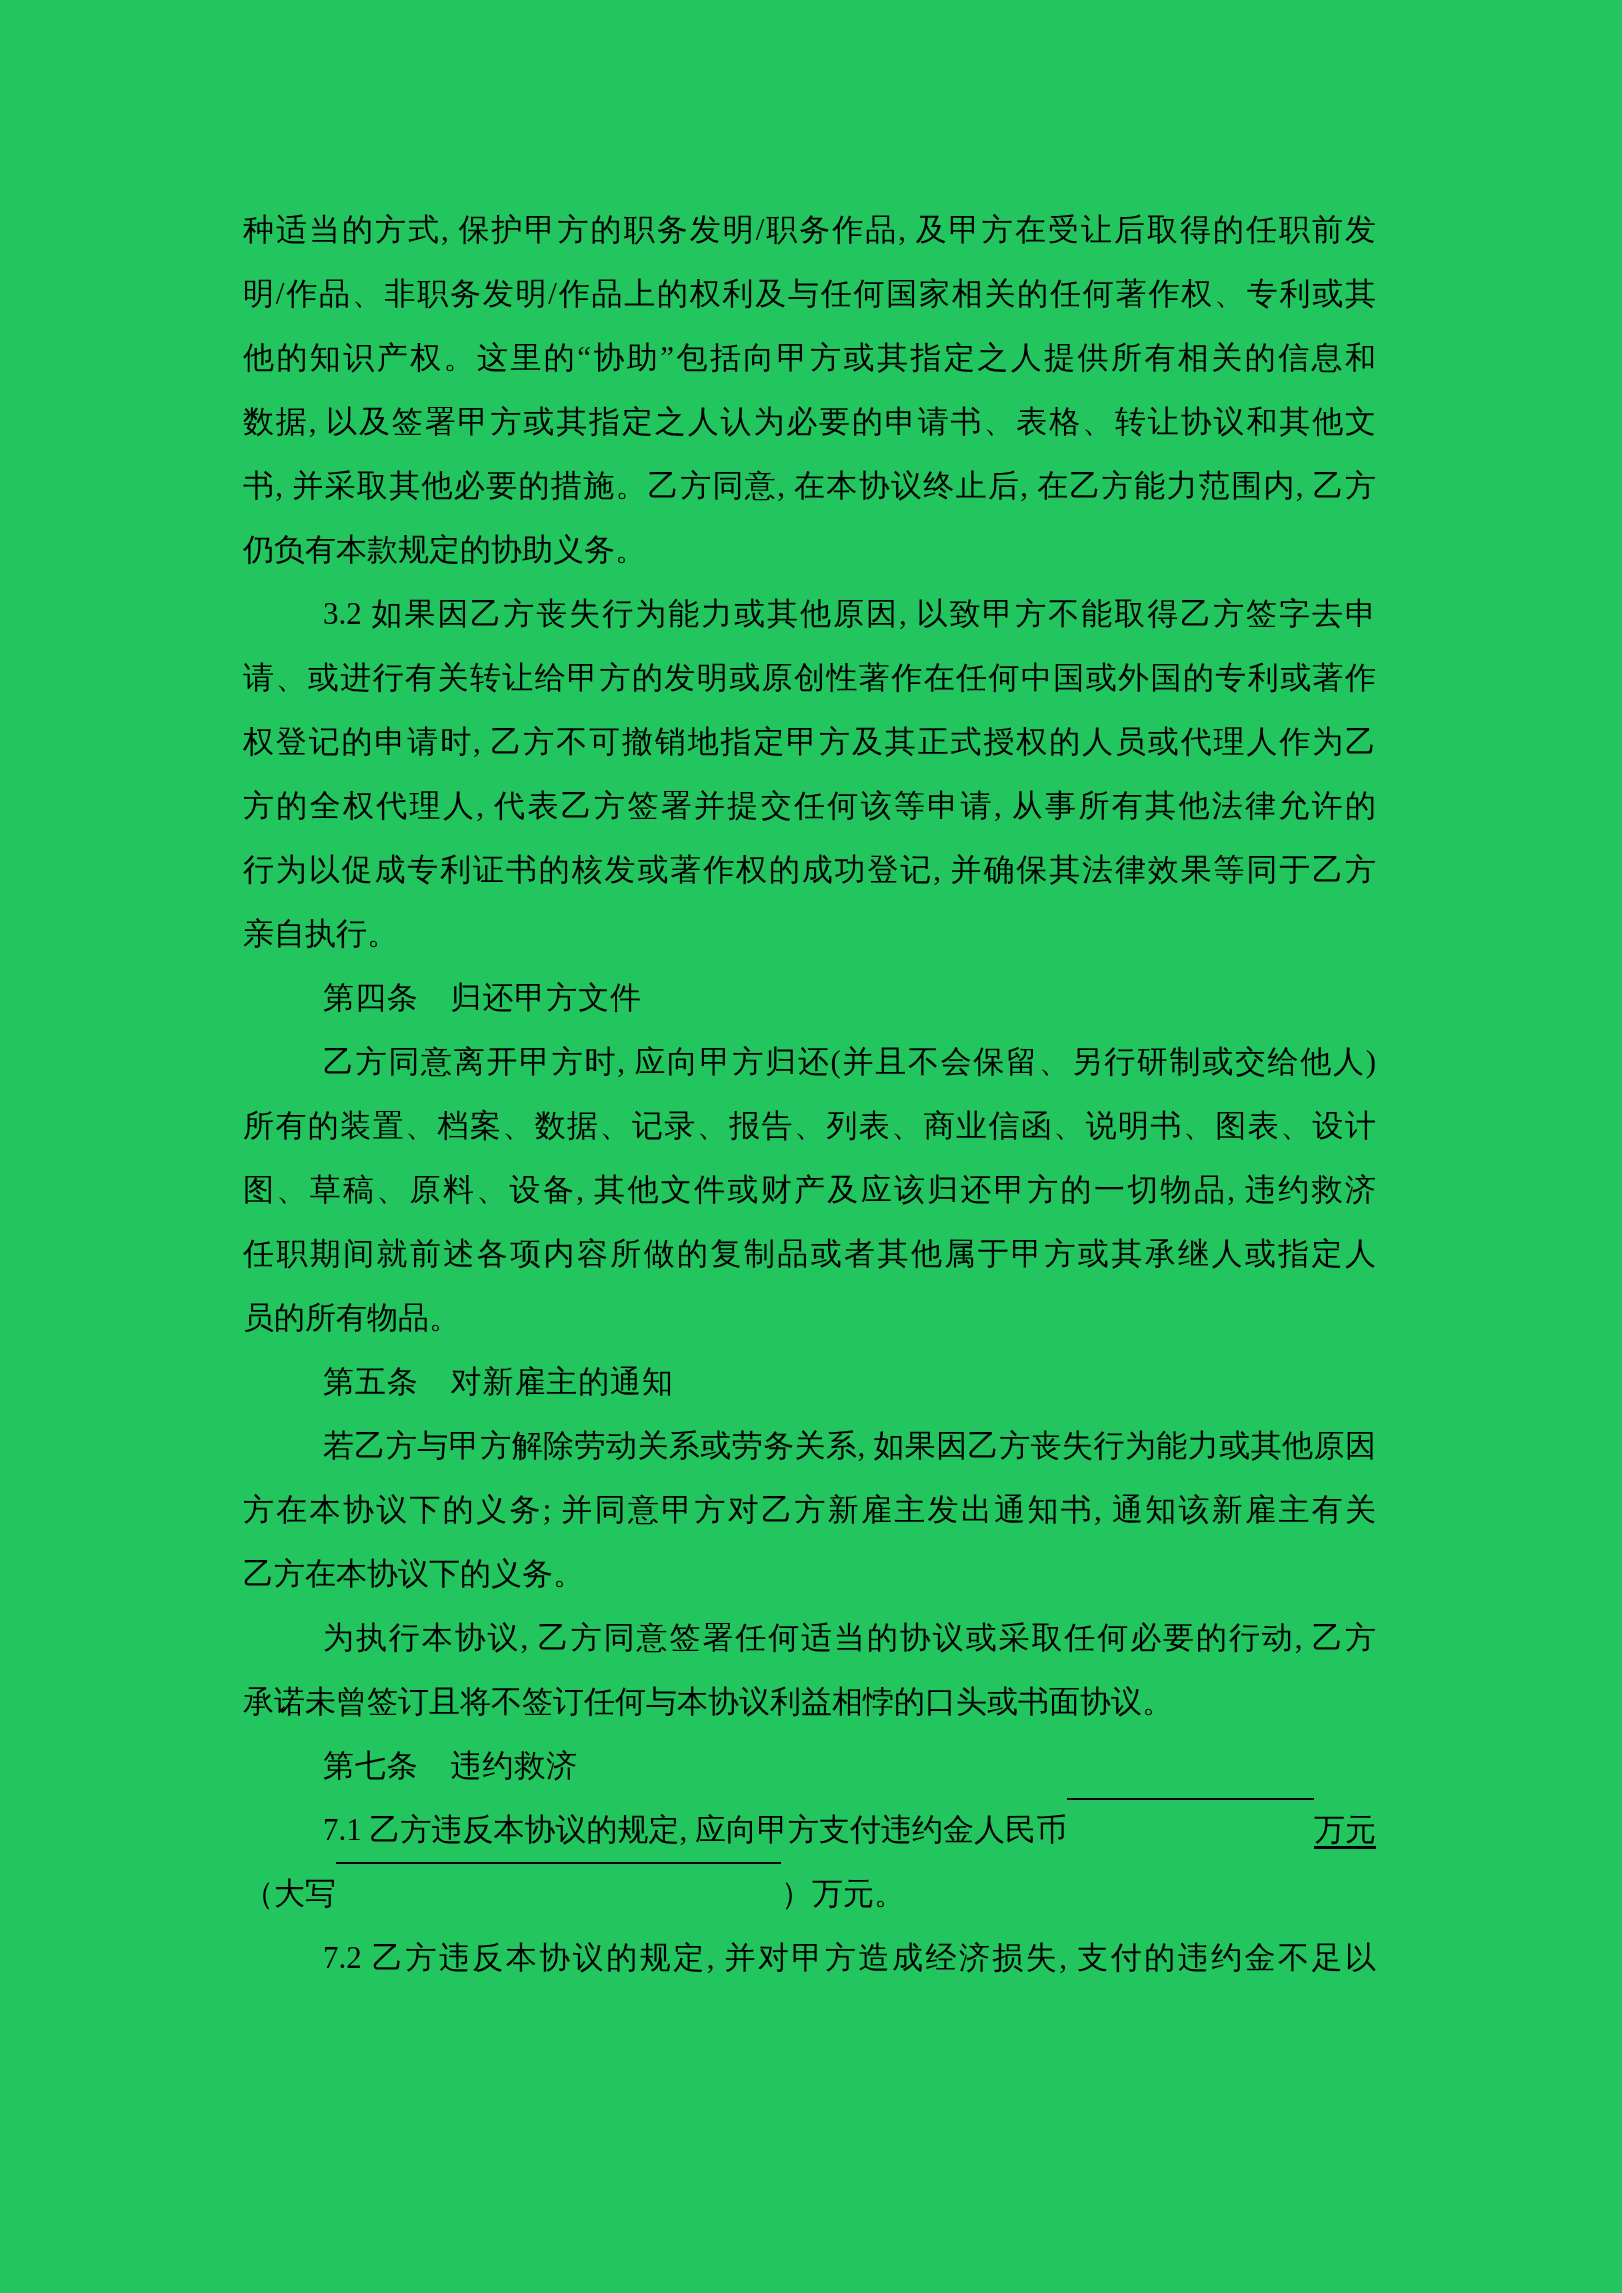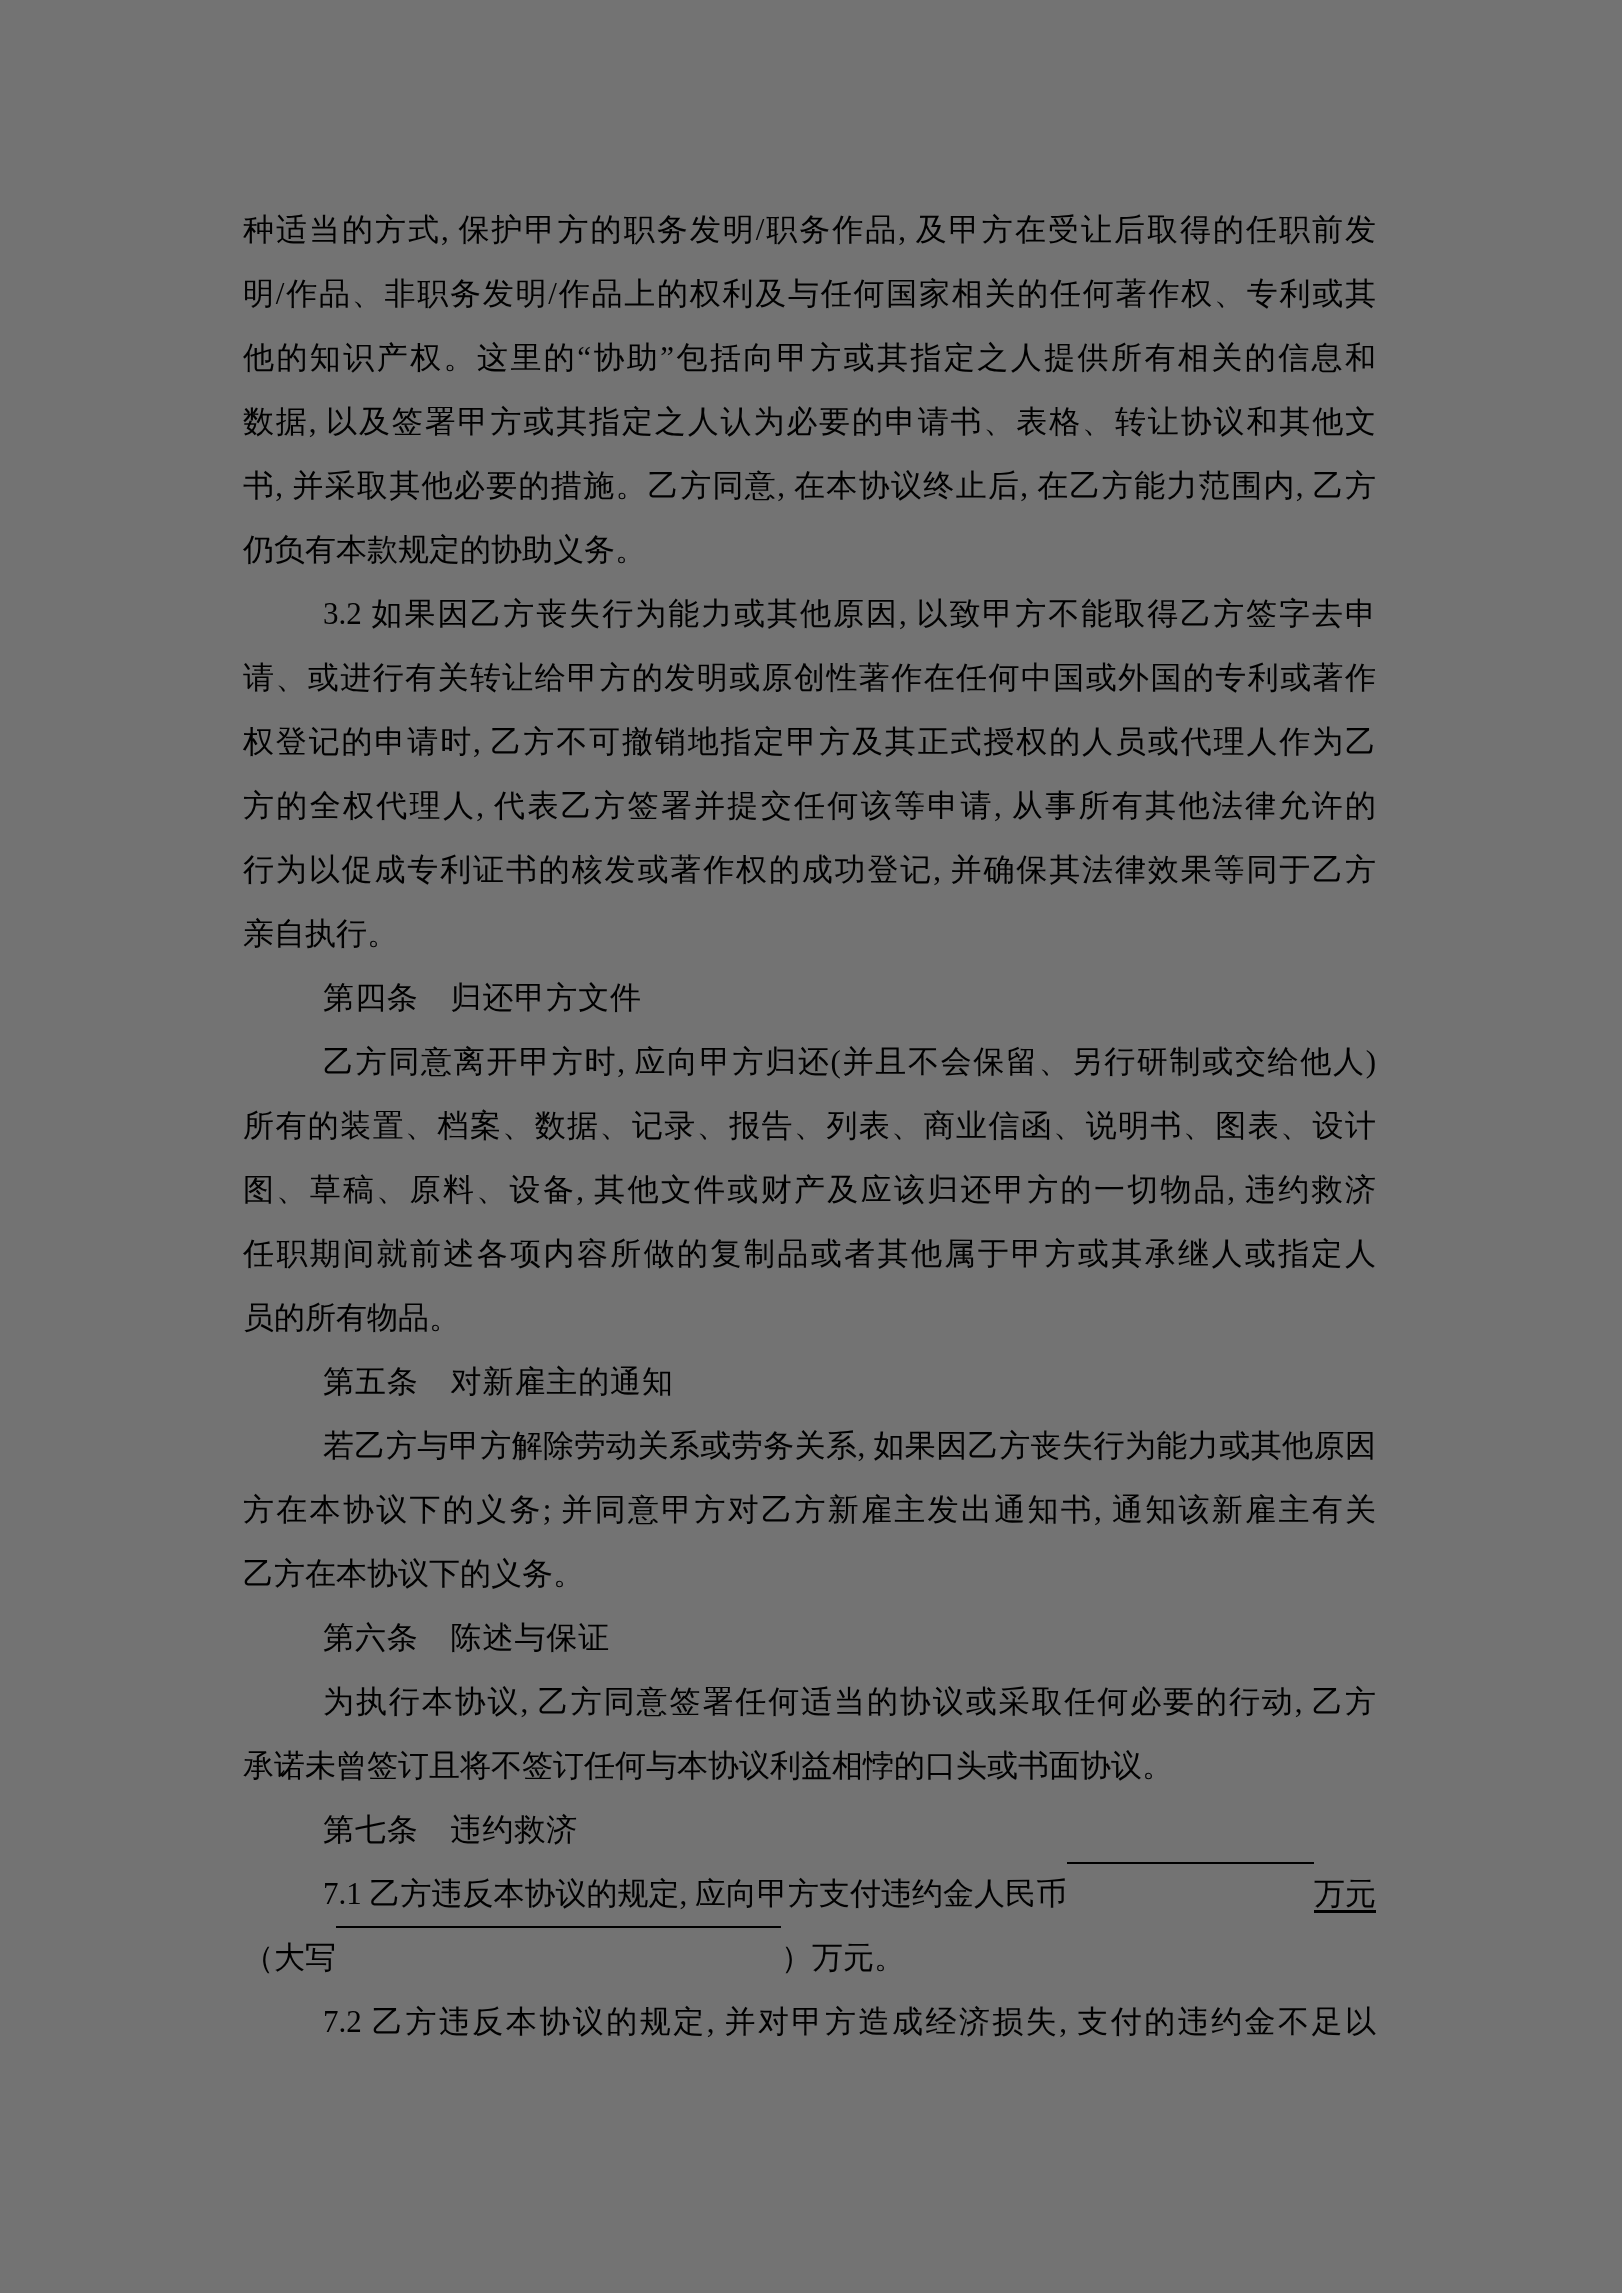--- a/index.html
+++ b/index.html
@@ -1,19 +1,19 @@
 <!DOCTYPE html>
 <html style="font-size:14.5px"><head>
 <meta charset="utf-8">
 <style>
   html,body{margin:0;padding:0;background:#e8e8e8;}
   .page{
     position:relative;
     width:1623px;height:2294px;
-    background:#737373;
+    background:#22c55e;
     font-family:"Liberation Serif","DejaVu Serif",serif;
     color:#000000;
     margin:0 auto;
     overflow:hidden;
   }
   .text-block{
     position:absolute;
     left:243px;top:198px;
     width:1133px;
   }
@@ -65,21 +65,20 @@
       <div class="line indent heading">第四条　归还甲方文件</div>
       <div class="line justify indent">乙方同意离开甲方时, 应向甲方归还(并且不会保留、另行研制或交给他人)</div>
       <div class="line justify">所有的装置、档案、数据、记录、报告、列表、商业信函、说明书、图表、设计</div>
       <div class="line justify">图、草稿、原料、设备, 其他文件或财产及应该归还甲方的一切物品, 违约救济</div>
       <div class="line justify">任职期间就前述各项内容所做的复制品或者其他属于甲方或其承继人或指定人</div>
       <div class="line">员的所有物品。</div>
       <div class="line indent heading">第五条　对新雇主的通知</div>
       <div class="line justify indent">若乙方与甲方解除劳动关系或劳务关系, 如果因乙方丧失行为能力或其他原因</div>
       <div class="line justify">方在本协议下的义务; 并同意甲方对乙方新雇主发出通知书, 通知该新雇主有关</div>
       <div class="line">乙方在本协议下的义务。</div>
-      <div class="line indent heading">第六条　陈述与保证</div>
       <div class="line justify indent">为执行本协议, 乙方同意签署任何适当的协议或采取任何必要的行动, 乙方</div>
       <div class="line">承诺未曾签订且将不签订任何与本协议利益相悖的口头或书面协议。</div>
       <div class="line indent heading">第七条　违约救济</div>
       <div class="line indent fill-line">
         <span class="seg">7.1 乙方违反本协议的规定, 应向甲方支付违约金人民币</span>
         <span class="blank grow"></span>
         <span class="seg ul-text">万元</span>
       </div>
       <div class="line fill-line">
         <span class="seg">（大写</span>

